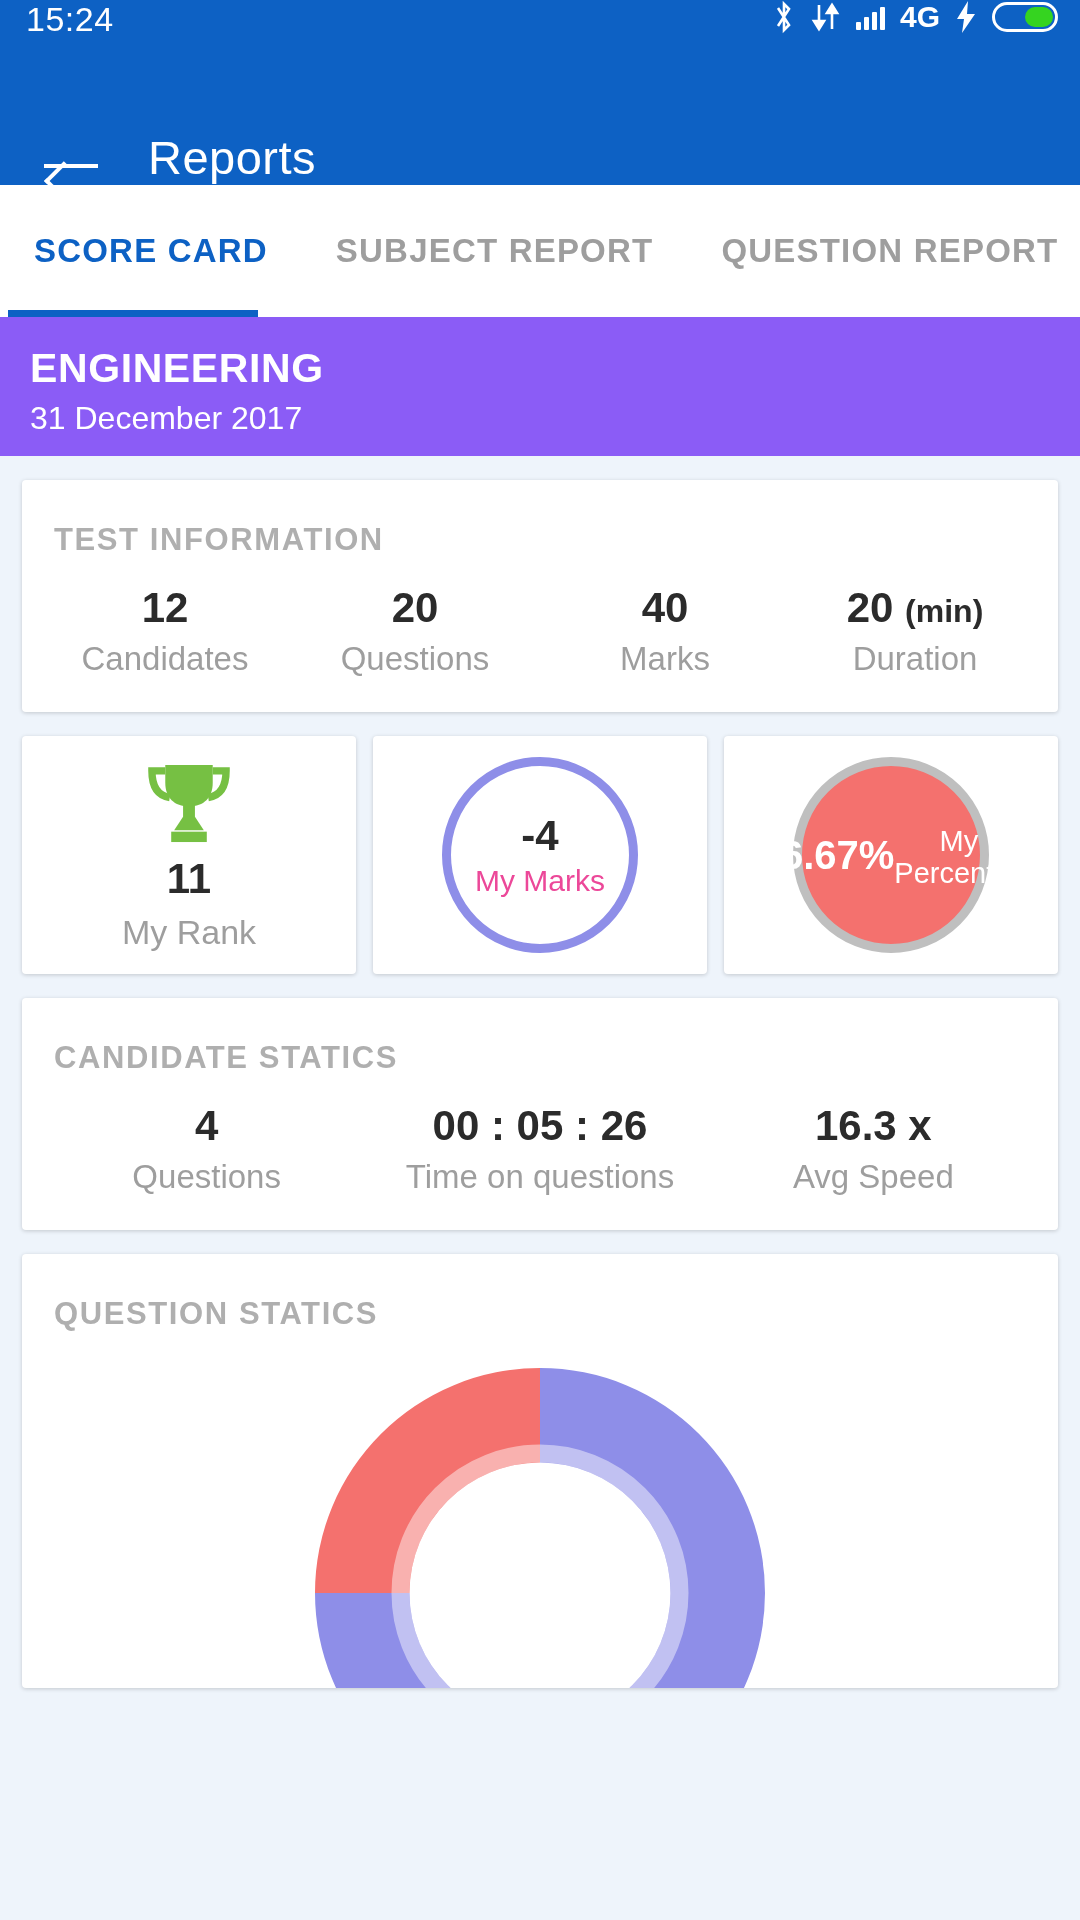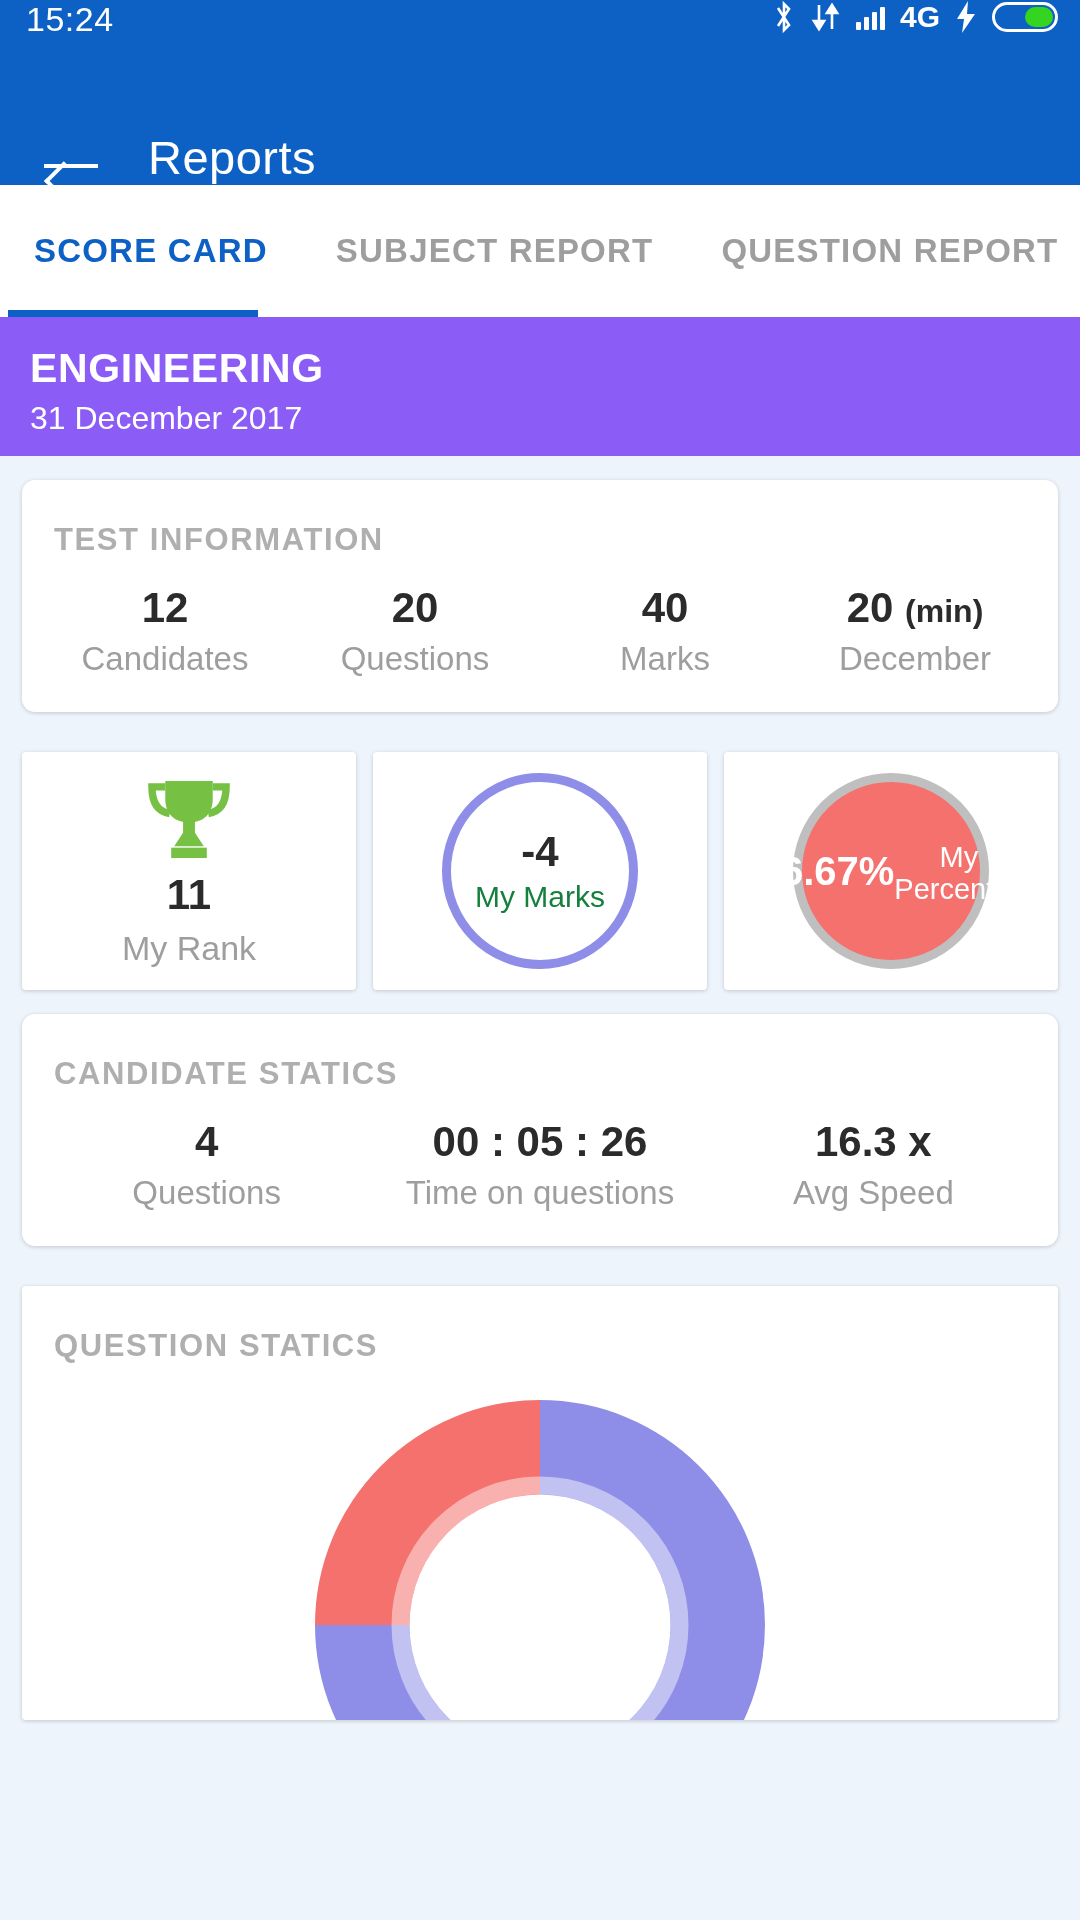--- a/index.html
+++ b/index.html
@@ -65,23 +65,23 @@
   .banner{
     background:#8b5cf6; color:#fff; padding:28px 30px 26px 30px;
     height:139px;
   }
   .banner-title{ font-size:41px; font-weight:bold; letter-spacing:.6px; }
   .banner-sub{ font-size:32px; margin-top:8px; font-weight:normal; }
 
   
   .content{ padding:24px 22px 0 22px; }
   .card{
-    background:#fff; border-radius:13px;
+    background:#fff; border-radius:4px;
     box-shadow:0 1px 4px rgba(0,0,0,.18);
-    margin-bottom:40px;
+    margin-bottom:24px;
   }
   .card-title{
     font-size:31px; font-weight:bold; color:#AFAFAF;
     letter-spacing:1.6px; padding:42px 0 0 32px;
   }
 
   .stat-row{ display:flex; padding:26px 18px 34px 18px; }
   .stat{ flex:1; text-align:center; }
   .stat-value{ font-size:42px; font-weight:bold; color:#2B2B2B; }
   .stat-value .unit{ font-size:32px; font-weight:bold; color:#2B2B2B; }
@@ -98,21 +98,21 @@
   .trophy{ width:96px; height:86px; }
   .rank-value{ font-size:42px; font-weight:bold; color:#2B2B2B; margin-top:10px;text-align:center; }
   .rank-label{ font-size:34px; color:#9E9E9E; margin-top:10px; }
 
   .ring{
     width:196px; height:196px; border-radius:50%;
     border:9px solid #8E8EE8; background:#fff;
     display:flex; flex-direction:column; align-items:center; justify-content:center;
   }
   .ring-value{ font-size:42px; font-weight:bold; color:#2B2B2B; }
-  .ring-label{ font-size:30px; color:#15803d; margin-top:4px; }
+  .ring-label{ font-size:30px; color:#ec4899; margin-top:4px; }
 
   .disc{
     width:196px; height:196px; border-radius:50%;
     background:#F4716E; border:9px solid #BFBFBF;
     display:flex; flex-direction:row; align-items:center; justify-content:center;
     color:#fff; text-align:center;
   }
   .disc-value{ font-size:40px; font-weight:bold; }
   .disc-label{ font-size:29px; line-height:1.12; margin-top:4px; }
 
@@ -187,21 +187,21 @@
       </div>
       <div class="stat">
         <div class="stat-value">40</div>
         <div class="stat-label">Marks</div>
       </div>
       <div class="stat">
         <div class="stat-value">
           <span>20</span>
           <span class="unit">(min)</span>
         </div>
-        <div class="stat-label">December</div>
+        <div class="stat-label">Duration</div>
       </div>
     </div>
   </div>
 
   <div class="triple">
 
     <div class="mini">
       <svg class="trophy" viewBox="0 0 64 58">
         <path d="M16 4 h32 v12 c0 10 -6 16 -16 16 s-16 -6 -16 -16 z" fill="#76C043"></path>
         <path d="M16 8 h-9 c0 12 5 17 12 18" fill="none" stroke="#76C043" stroke-width="5"></path>

